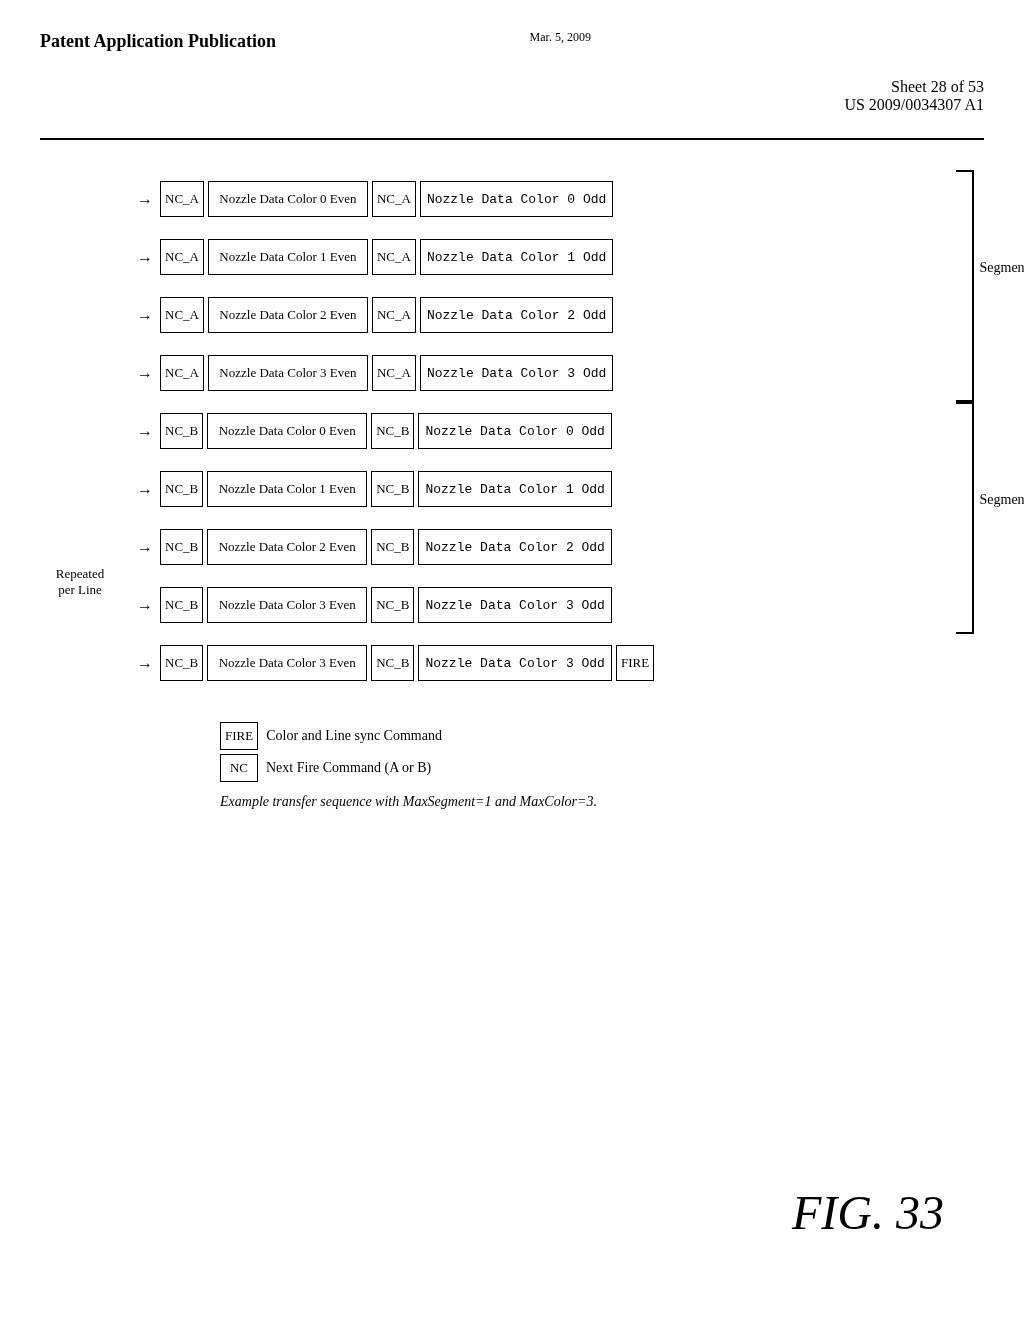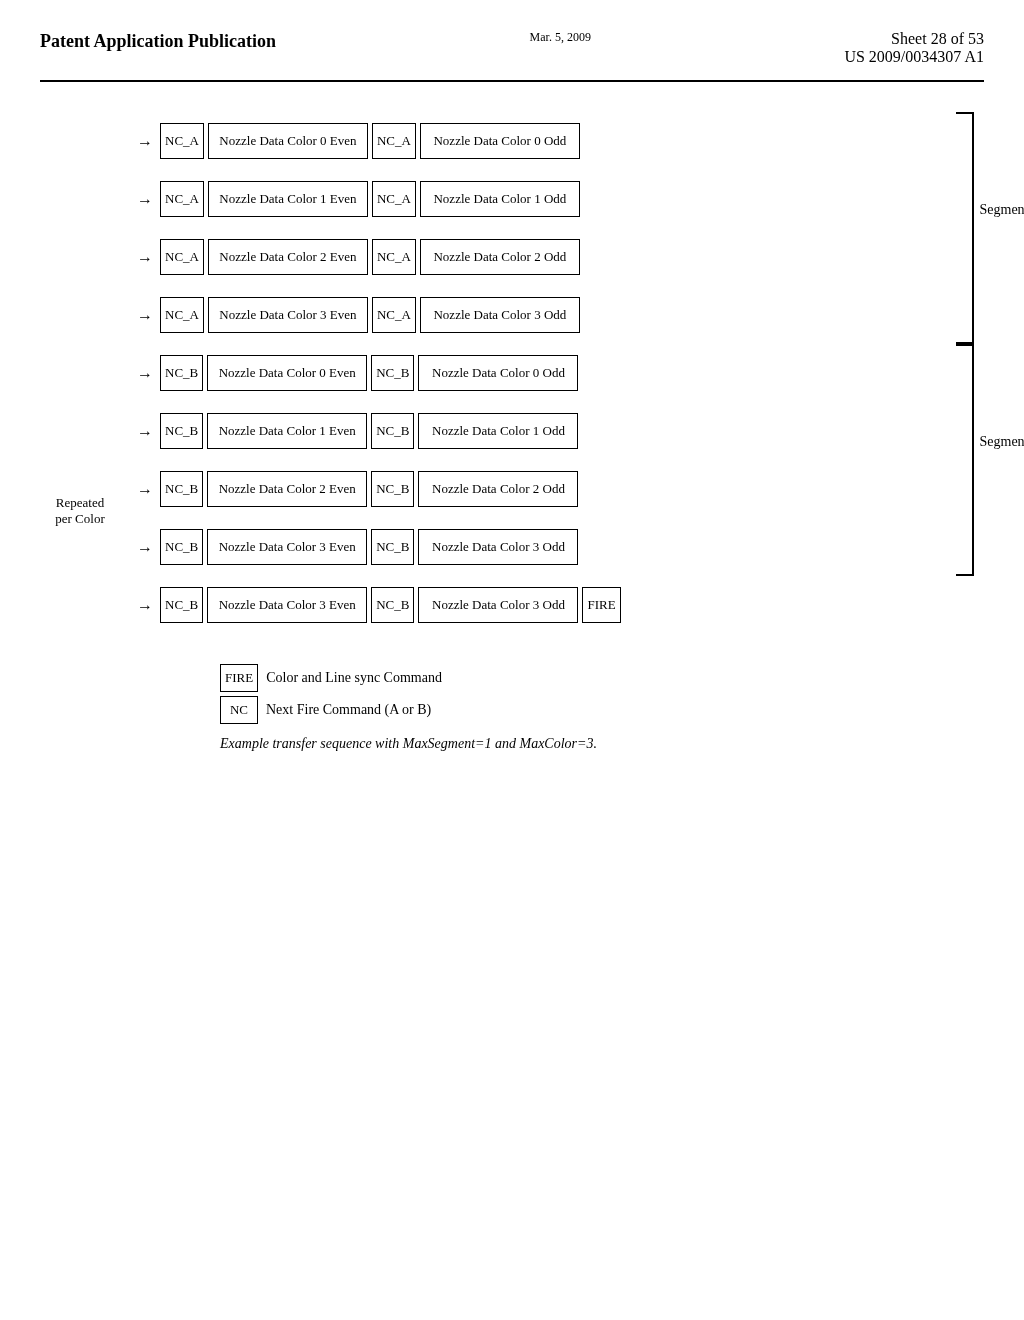--- a/index.html
+++ b/index.html
@@ -20,52 +20,53 @@
       padding: 30px 40px;
     }
 
     
     .header {
       display: flex;
       justify-content: space-between;
       align-items: flex-start;
       margin-bottom: 30px;
       border-bottom: 2px solid #000;
-      padding-bottom: 14px;
+      padding-bottom: 24px;
     }
 
     .header-left {
       font-weight: bold;
       font-size: 18px;
       max-width: 380px;
       line-height: 1.3;
     }
 
     .header-center {
       font-size: 12px;
       text-align: center;
     }
 
     .header-right {
       font-size: 16px;
       text-align: right;
+      margin-top: 48px;
     }
 
     
     .diagram-area {
       display: flex;
       flex-direction: row;
       margin-top: 20px;
       position: relative;
     }
 
     .repeated-label {
       position: absolute;
       left: 0px;
-      top: 383px;
+      top: 396px;
       font-size: 13px;
       text-align: center;
       width: 80px;
     }
 
     
     .diagram-content {
       margin-left: 90px;
       position: relative;
       width: 860px;
@@ -133,20 +134,21 @@
       padding: 17px 6px;
       font-size: 13px;
       min-width: 160px;
       text-align: center;
       height: 36px;
       display: flex;
       align-items: center;
       justify-content: center;
       background: #fff;
       margin-left: 4px;
+      font-family: Liberation Mono, monospace;
     }
 
     
     .fire-box {
       border: 1.5px solid #000;
       padding: 2px 4px;
       font-size: 13px;
       min-width: 38px;
       text-align: center;
       height: 36px;
@@ -222,21 +224,21 @@
     <div class="header-right">
       <div>Sheet 28 of 53</div>
       <div>US 2009/0034307 A1</div>
     </div>
   </div>
 
   <div class="diagram-area">
 
     <div class="repeated-label">
       <div>Repeated</div>
-      <div>per Color</div>
+      <div>per Line</div>
     </div>
 
     <div class="diagram-content">
       <div class="rows-wrapper">
 
         <div class="diagram-row">
           <div class="arrow-col">→</div>
           <div class="nc-box">NC_A</div>
           <div class="nc-box-wide">Nozzle Data Color 0 Even</div>
           <div class="nc-box-right">NC_A</div>
@@ -327,14 +329,15 @@
         </div>
       </div>
 
       <div class="example-text">
         <span>Example transfer sequence with MaxSegment=1 and MaxColor=3.</span>
       </div>
 
     </div>
   </div>
 
+  <div class="fig-label">FIG. 33</div>
 
 </div>
 
 </body></html>

